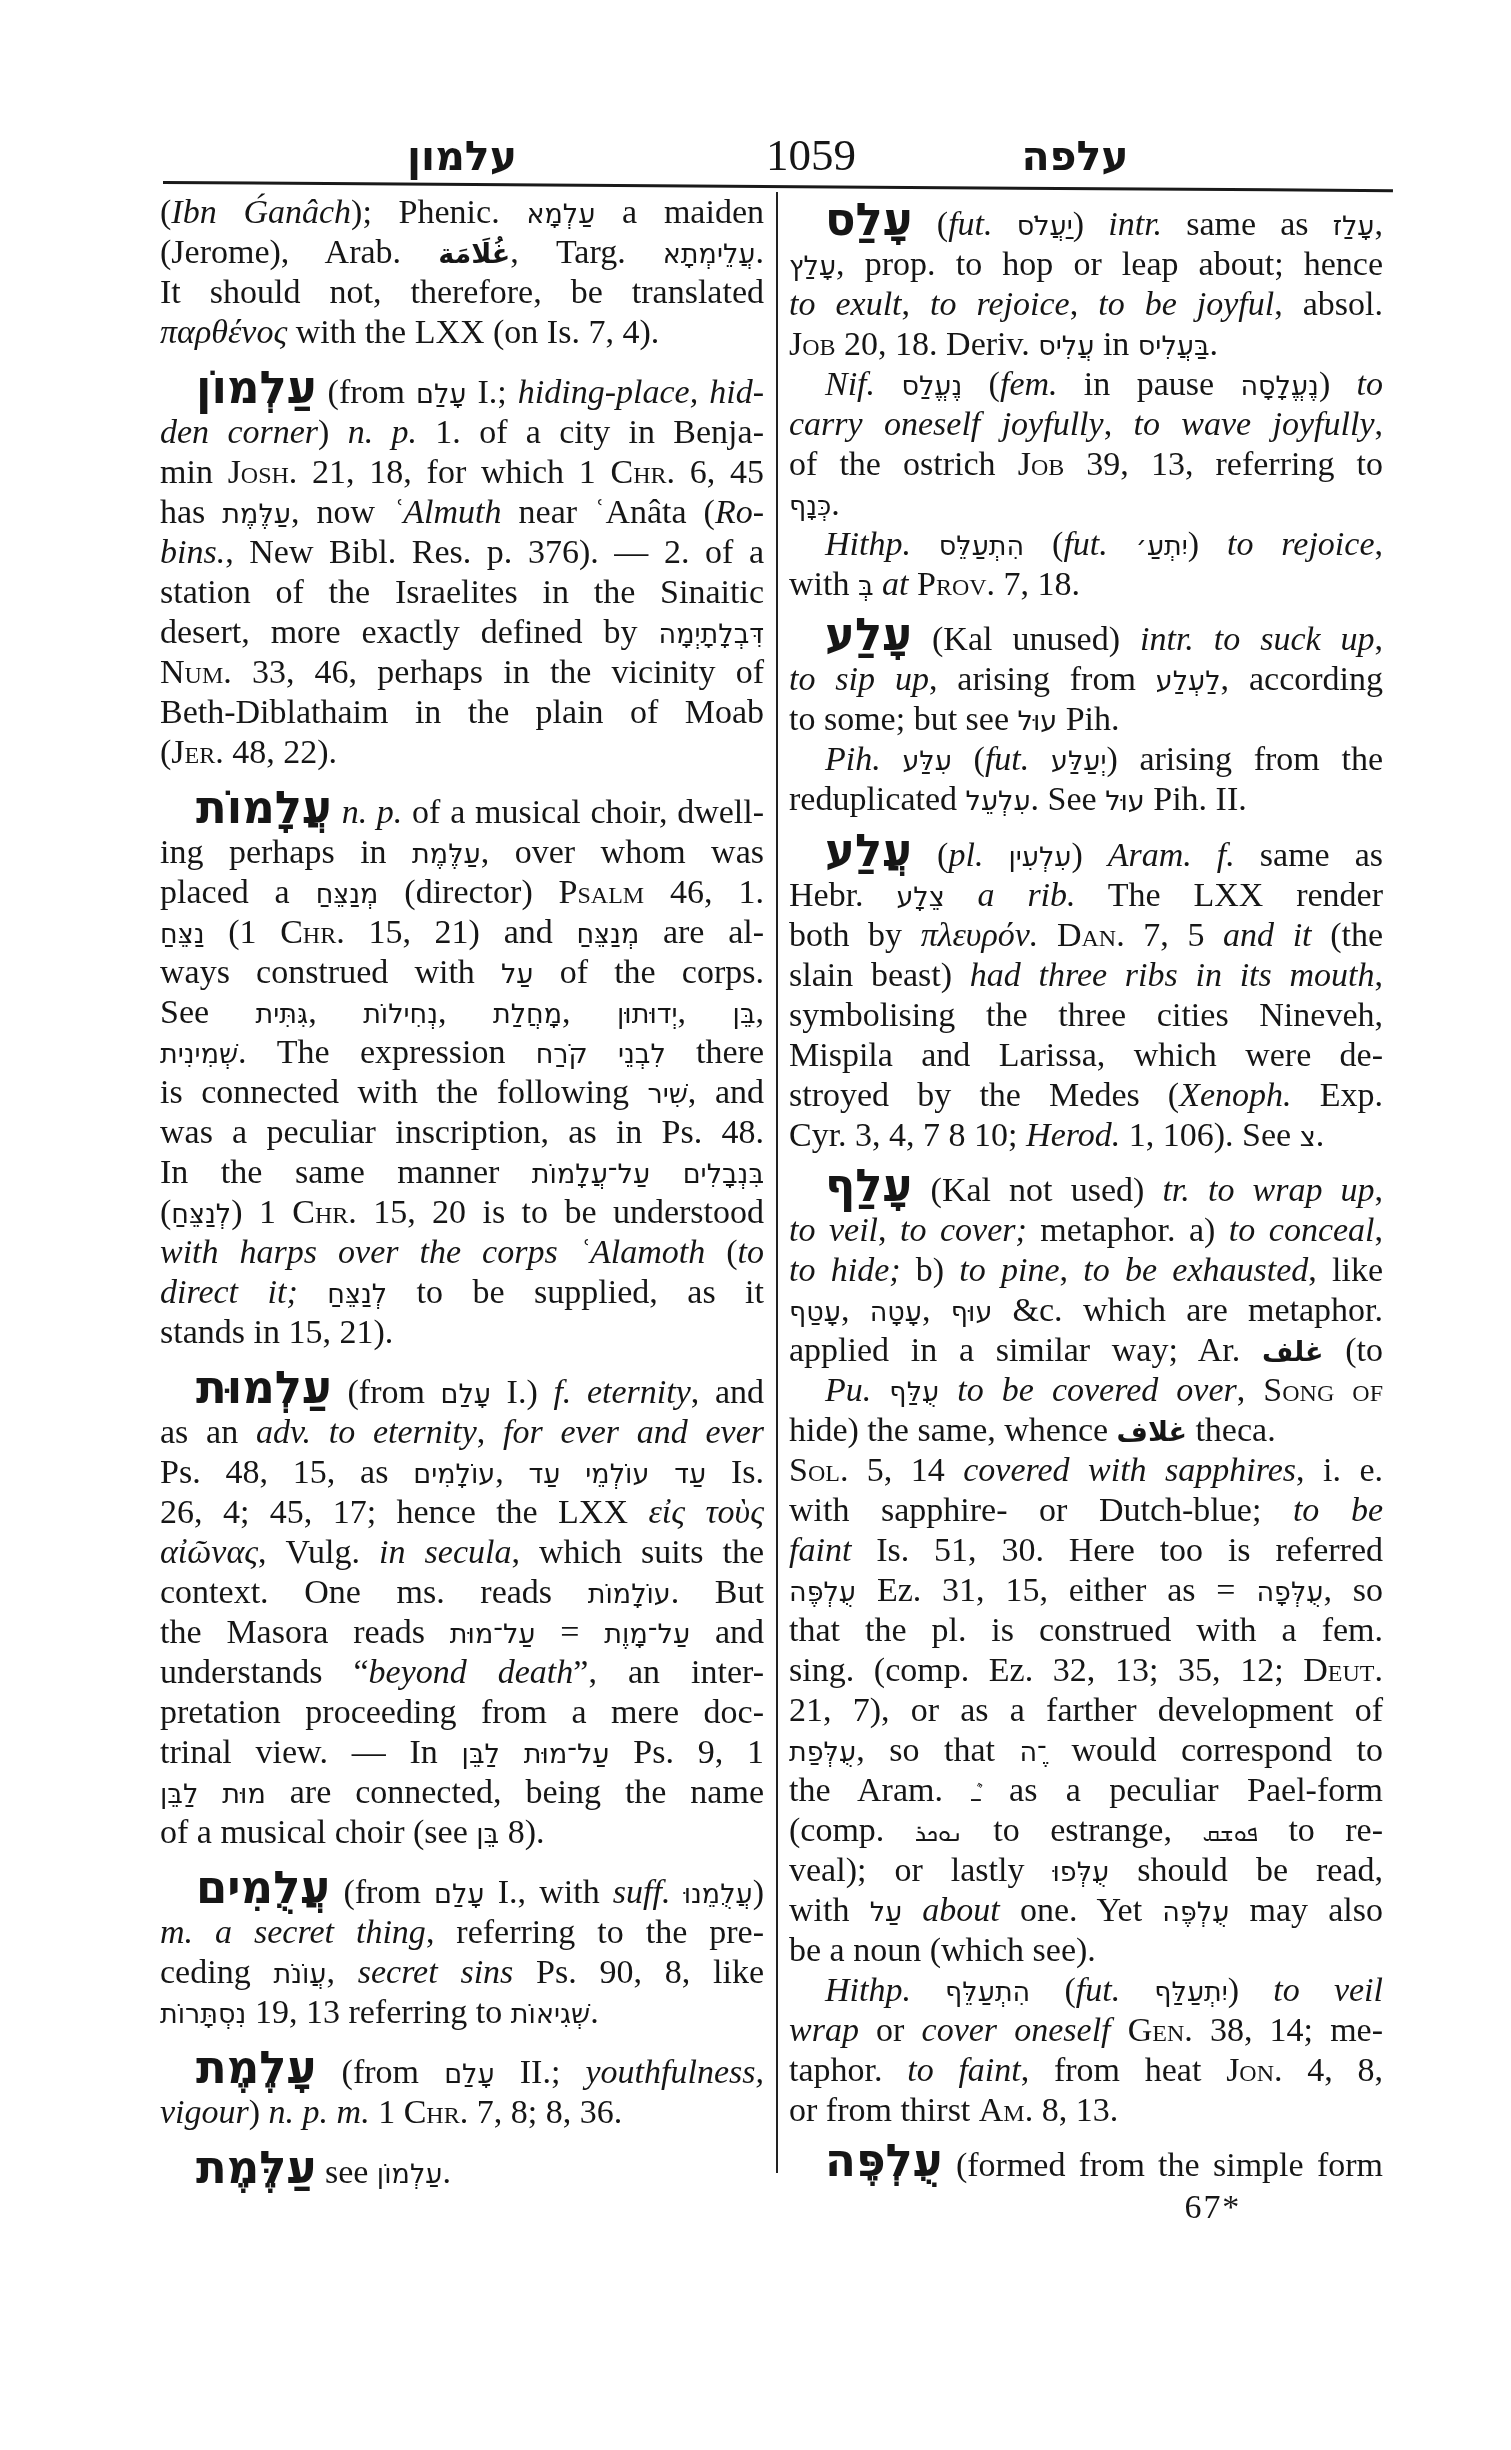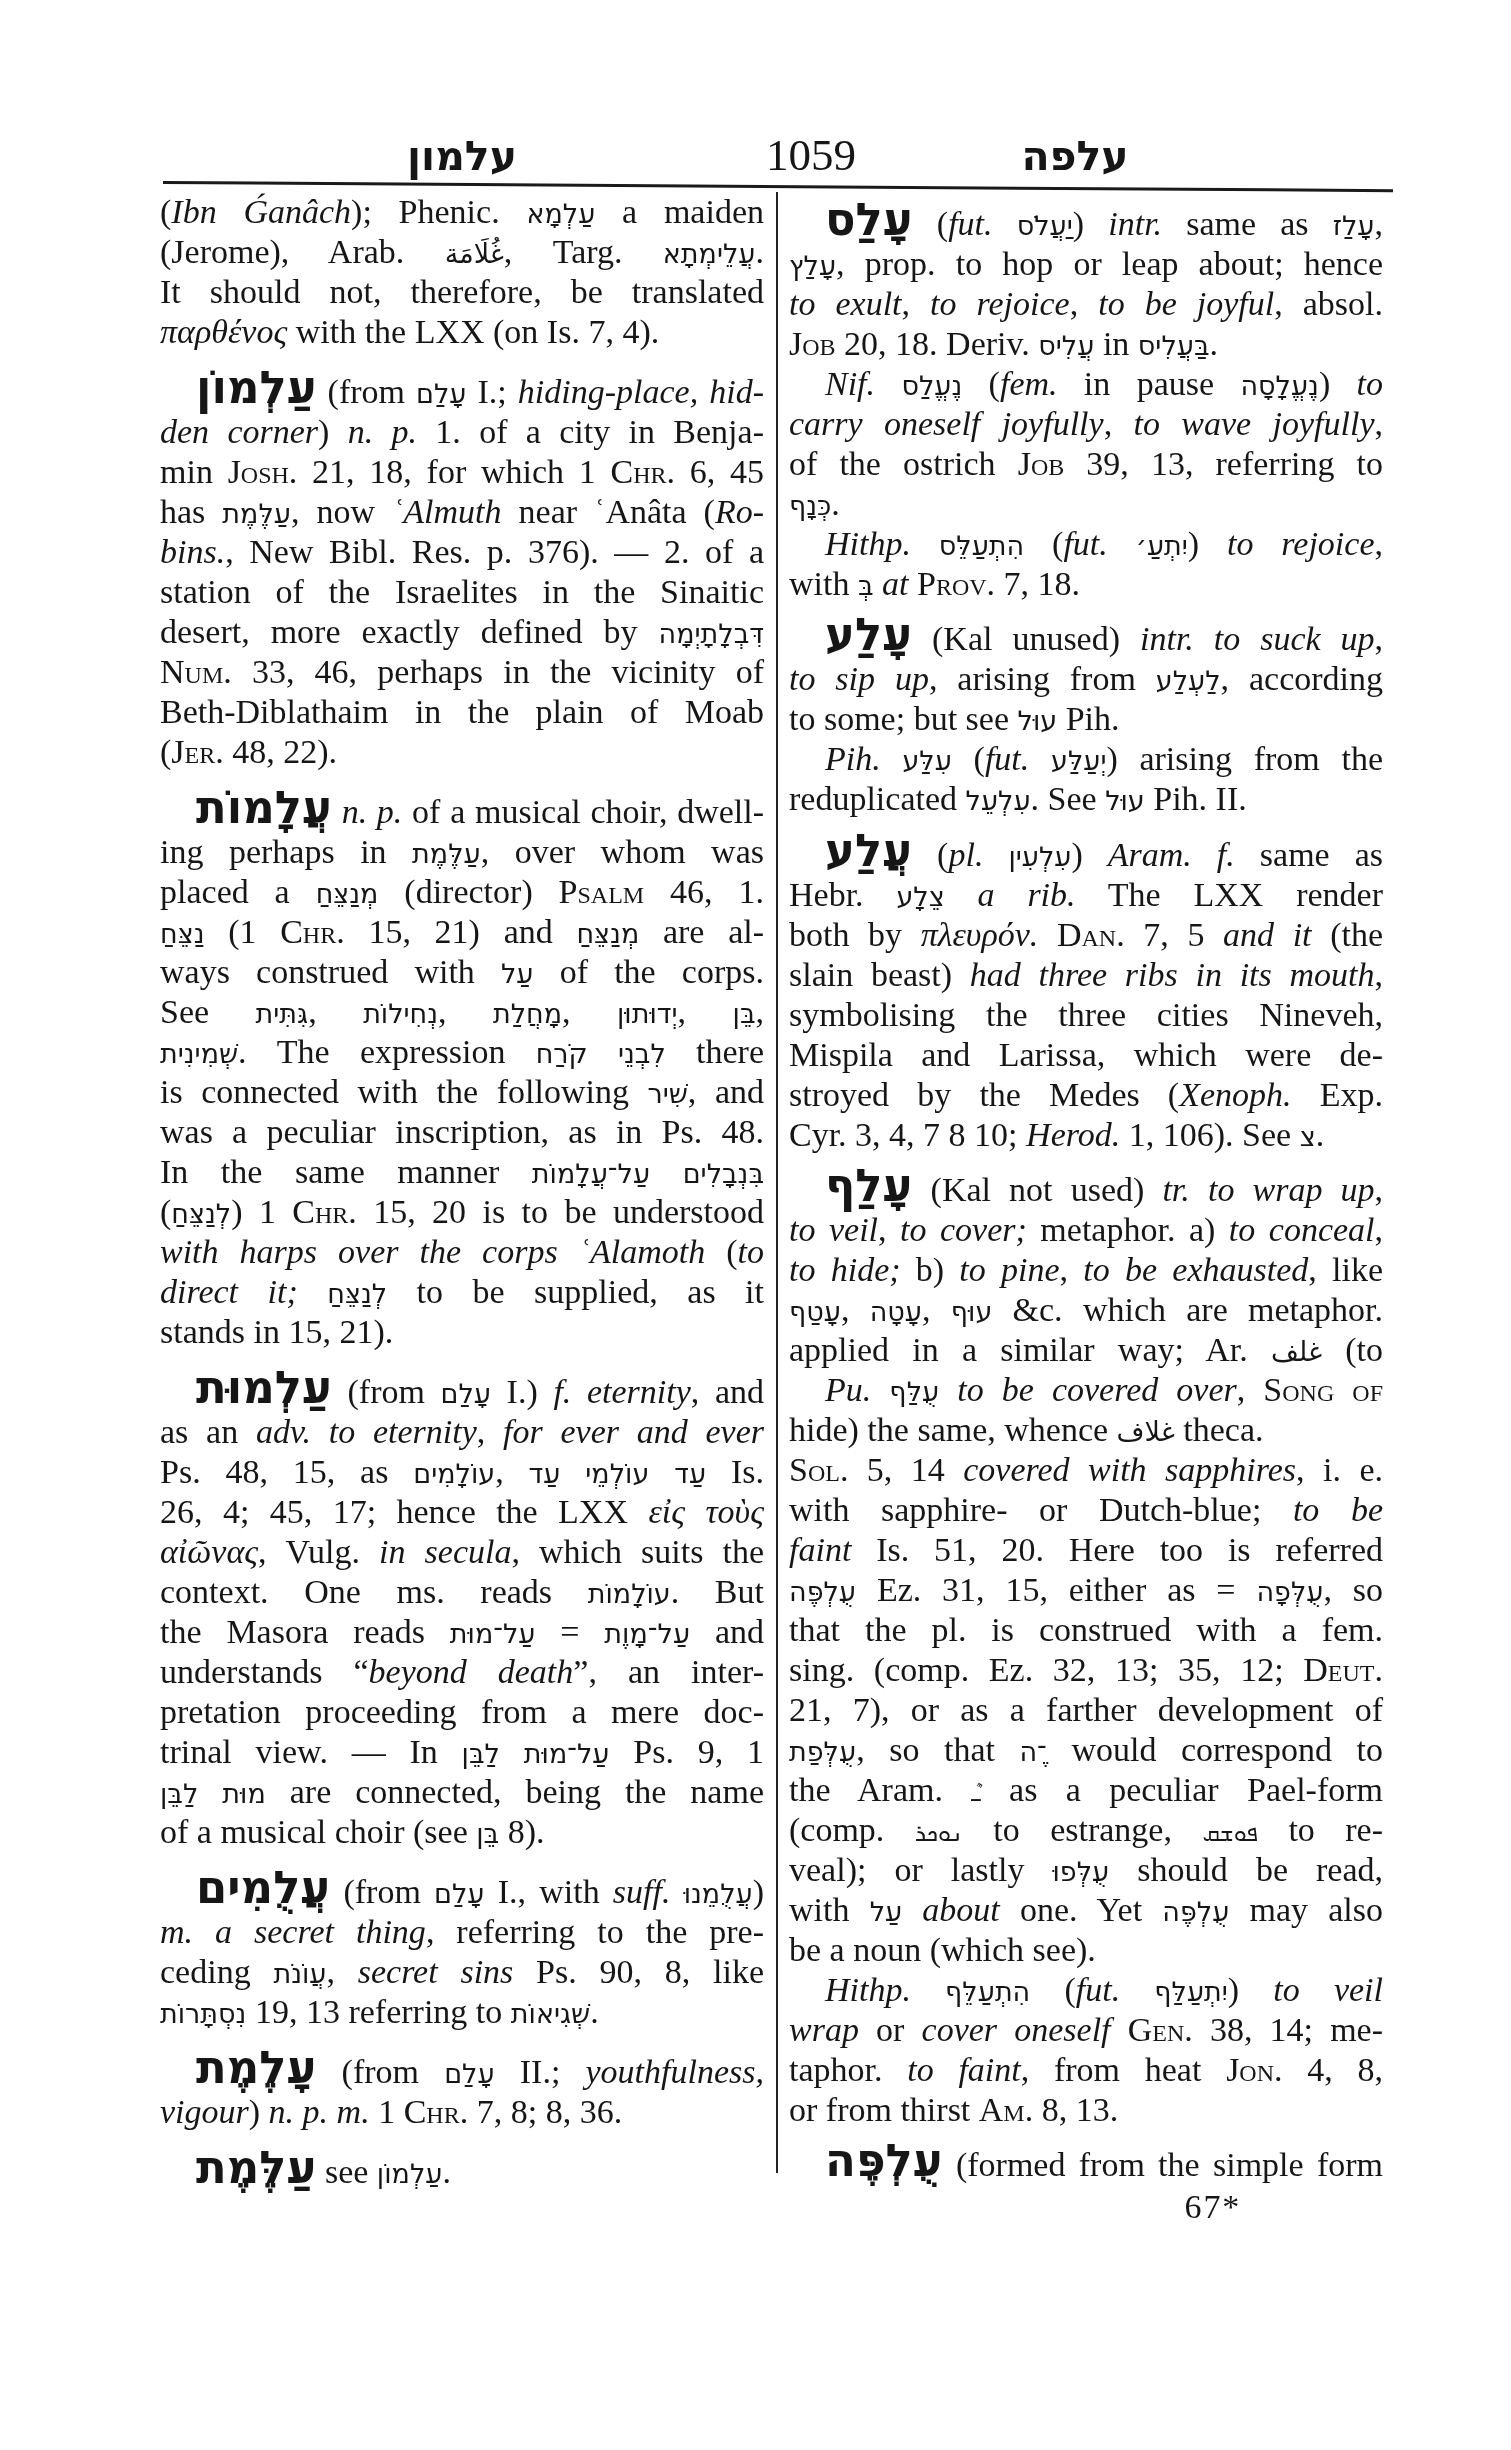--- a/index.html
+++ b/index.html
@@ -43,21 +43,21 @@
   }
   .line.indent { padding-left: 36px; }
   .line.end { text-align-last: left; }
 
   .s-r { }
   .s-i { font-style: italic; }
   .s-sc { font-variant: small-caps; }
   .s-gr { font-style: italic; }
   .s-he { font-family: "DejaVu Sans", sans-serif; font-size: 27px; }
   .s-hw { font-family: "DejaVu Sans", sans-serif; font-size: 45px; font-weight: bold; line-height: 25px; }
-  .s-ar { font-family: "DejaVu Sans", sans-serif; font-size: 27px; line-height: 25px; }
+  .s-ar { font-family: "DejaVu Sans", sans-serif; font-size: 27px; line-height: 25px; font-weight: bold; }
   .s-sy { font-family: "DejaVu Sans", sans-serif; font-size: 23.4px; line-height: 18px; }
 
   .signature {
     position: absolute; left: 1085px; top: 2187px; width: 144px; height: 40px; line-height: 40px;
     font-size: 34px; text-align: right; letter-spacing: 1.8px;
   }
 </style>
 </head>
 <body>
 
@@ -164,21 +164,21 @@
       <div class="entry gap">
         <div class="line indent"><span class="s-hw" dir="rtl">עָלַף</span><span class="s-r"> (Kal not used) </span><span class="s-i">tr. to wrap up</span><span class="s-r">,</span></div>
         <div class="line"><span class="s-i">to veil</span><span class="s-r">, </span><span class="s-i">to cover;</span><span class="s-r"> metaphor. a) </span><span class="s-i">to conceal</span><span class="s-r">,</span></div>
         <div class="line"><span class="s-i">to hide;</span><span class="s-r"> b) </span><span class="s-i">to pine</span><span class="s-r">, </span><span class="s-i">to be exhausted</span><span class="s-r">, like</span></div>
         <div class="line"><span class="s-he" dir="rtl">עָטַף</span><span class="s-r">, </span><span class="s-he" dir="rtl">עָטָה</span><span class="s-r">, </span><span class="s-he" dir="rtl">עוּף</span><span class="s-r"> &amp;c. which are metaphor.</span></div>
         <div class="line"><span class="s-r">applied in a similar way; Ar. </span><span class="s-ar" dir="rtl">غلف</span><span class="s-r"> (to</span></div>
         <div class="line indent"><span class="s-i">Pu.</span><span class="s-r"> </span><span class="s-he" dir="rtl">עֻלַּף</span><span class="s-r"> </span><span class="s-i">to be covered over</span><span class="s-r">, </span><span class="s-sc">Song of</span></div>
         <div class="line end"><span class="s-r">hide) the same, whence </span><span class="s-ar" dir="rtl">غلاف</span><span class="s-r"> theca.</span></div>
         <div class="line"><span class="s-sc">Sol.</span><span class="s-r"> 5, 14 </span><span class="s-i">covered with sapphires</span><span class="s-r">, i. e.</span></div>
         <div class="line"><span class="s-r">with sapphire- or Dutch-blue; </span><span class="s-i">to be</span></div>
-        <div class="line"><span class="s-i">faint</span><span class="s-r"> Is. 51, 20. Here too is referred</span></div>
+        <div class="line"><span class="s-i">faint</span><span class="s-r"> Is. 51, 30. Here too is referred</span></div>
         <div class="line"><span class="s-he" dir="rtl">עֻלְפֶּה</span><span class="s-r"> Ez. 31, 15, either as = </span><span class="s-he" dir="rtl">עֻלְּפָה</span><span class="s-r">, so</span></div>
         <div class="line"><span class="s-r">that the pl. is construed with a fem.</span></div>
         <div class="line"><span class="s-r">sing. (comp. Ez. 32, 13; 35, 12; </span><span class="s-sc">Deut.</span></div>
         <div class="line"><span class="s-r">21, 7), or as a farther development of</span></div>
         <div class="line"><span class="s-he" dir="rtl">עֻלְּפַת</span><span class="s-r">, so that </span><span class="s-he" dir="rtl">־ֶה</span><span class="s-r"> would correspond to</span></div>
         <div class="line"><span class="s-r">the Aram. </span><span class="s-sy" dir="rtl">ـܶ</span><span class="s-r"> as a peculiar Pael-form</span></div>
         <div class="line"><span class="s-r">(comp. </span><span class="s-sy" dir="rtl">ܢܘܟܪ</span><span class="s-r"> to estrange, </span><span class="s-sy" dir="rtl">ܦܘܫܩ</span><span class="s-r"> to re-</span></div>
         <div class="line"><span class="s-r">veal); or lastly </span><span class="s-he" dir="rtl">עֻלְּפוּ</span><span class="s-r"> should be read,</span></div>
         <div class="line"><span class="s-r">with </span><span class="s-he" dir="rtl">עַל</span><span class="s-r"> </span><span class="s-i">about</span><span class="s-r"> one. Yet </span><span class="s-he" dir="rtl">עֻלְפֶּה</span><span class="s-r"> may also</span></div>
         <div class="line end"><span class="s-r">be a noun (which see).</span></div>

